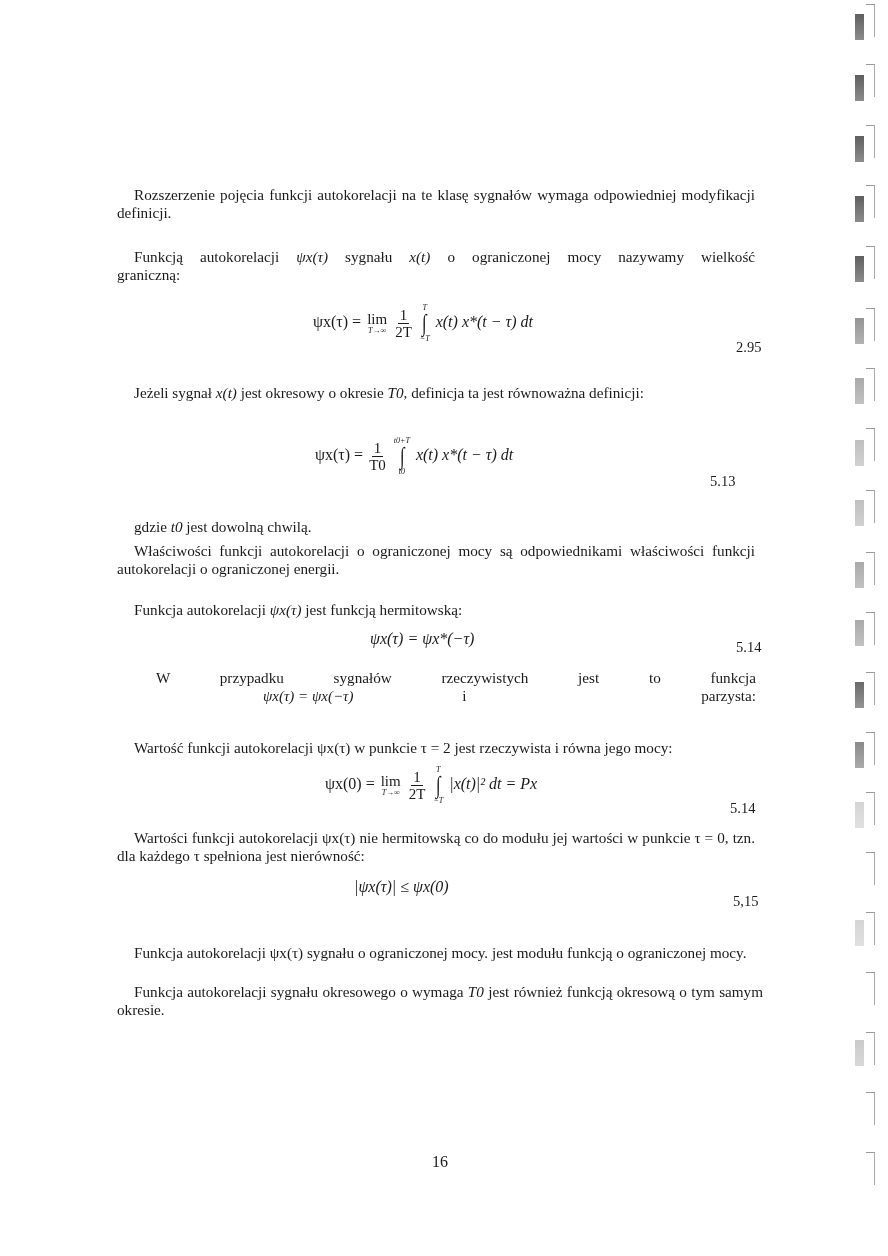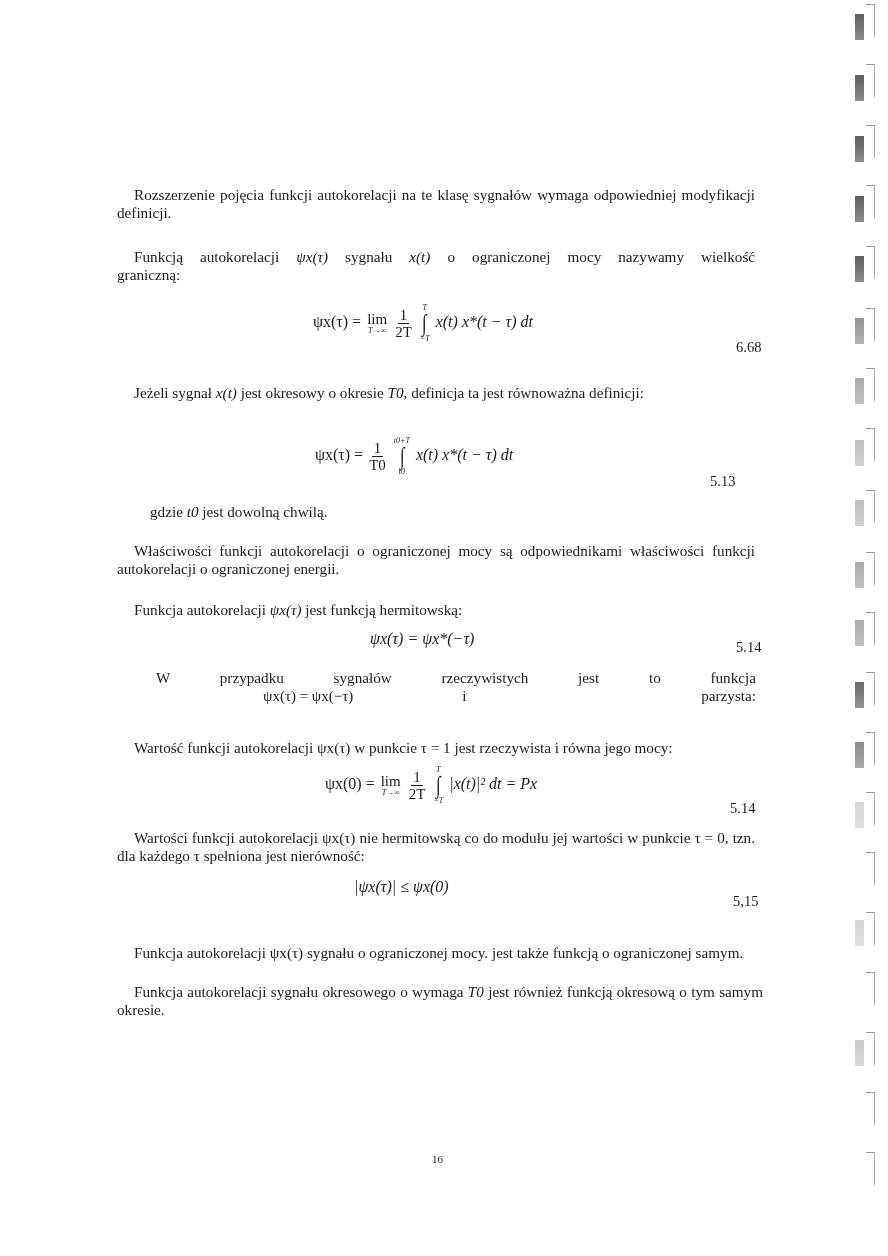--- a/index.html
+++ b/index.html
@@ -19,21 +19,21 @@
   .frac .d { line-height:16px; font-size:15px; }
   .lim { display:inline-flex; flex-direction:column; align-items:center; vertical-align:middle; margin:0 2px; }
   .lim .l { font-size:15px; line-height:15px; }
   .lim .u { font-size:8px; line-height:8px; font-style:italic; }
   .intg { display:inline-flex; flex-direction:column; align-items:center; vertical-align:middle; margin:0 2px; }
   .intg .top, .intg .bot { font-size:8px; font-style:italic; line-height:9px; }
   .intg .s { font-size:24px; line-height:22px; transform:scaleX(0.7); }
   .eqnum { font-size:14.5px; }
   .binder { position:absolute; width:9px; height:26px; background:linear-gradient(#2a2a2a,#666); opacity:0.75; }
   .binder-bracket { position:absolute; width:8px; height:32px; border-top:1px solid #999; border-right:1px solid #aaa; }
-  .pagenum { left:432px; top:1153px; font-size:11px; }
+  .pagenum { left:432px; top:1153px; font-size:16px; }
 </style>
 </head>
 <body>
 
 <div class="abs heading">
 </div>
 
 <div class="abs p just indent" style="left:117px; top:186px; width:638px;">Rozszerzenie pojęcia funkcji autokorelacji na te klasę sygnałów wymaga odpowiedniej modyfikacji definicji.</div>
 
 <div class="abs p just indent" style="left:117px; top:248px; width:638px; word-spacing:6px;">
@@ -54,58 +54,58 @@
       <span class="n">1</span>
       <span class="d">2T</span>
     </span>
   <span class="intg">
       <span class="top">T</span>
       <span class="s">∫</span>
       <span class="bot">−T</span>
     </span>
   <i>x(t) x*(t − τ) dt</i>
 </div>
-<div class="abs eqnum" style="left:736px; top:339px;">6.68</div>
+<div class="abs eqnum" style="left:736px; top:339px;">2.95</div>
 
 <div class="abs p" style="left:134px; top:384px;">
   <span>Jeżeli sygnał</span> <i>x(t)</i> <span>jest okresowy o okresie</span> <i>T0,</i> <span>definicja ta jest równoważna definicji:</span>
 </div>
 
 <div class="abs eq" style="left:315px; top:436px;">
   <span>ψx(τ) =</span>
   <span class="frac">
       <span class="n">1</span>
       <span class="d">T0</span>
     </span>
   <span class="intg">
       <span class="top">t0+T</span>
       <span class="s">∫</span>
       <span class="bot">t0</span>
     </span>
   <i>x(t) x*(t − τ) dt</i>
 </div>
 <div class="abs eqnum" style="left:710px; top:473px;">5.13</div>
 
-<div class="abs p" style="left:134px; top:503px;margin-left:16px;">
+<div class="abs p" style="left:134px; top:518px;">
   <span>gdzie</span> <i>t0</i> <span>jest dowolną chwilą.</span>
 </div>
 
 <div class="abs p just indent" style="left:117px; top:542px; width:638px;">Właściwości funkcji autokorelacji o ograniczonej mocy są odpowiednikami właściwości funkcji autokorelacji o ograniczonej energii.</div>
 
 <div class="abs p" style="left:134px; top:601px;">
   <span>Funkcja autokorelacji</span> <i>ψx(τ)</i> <span>jest funkcją hermitowską:</span>
 </div>
 <div class="abs eq" style="left:370px; top:630px; font-style:italic;">ψx(τ) = ψx*(−τ)</div>
 <div class="abs eqnum" style="left:736px; top:639px;">5.14</div>
 
 <div class="abs p" style="left:156px; top:669px; width:600px; text-align:justify; text-align-last:justify; word-spacing:34px;">W przypadku sygnałów rzeczywistych jest to funkcja rzeczywista i parzysta:</div>
-<div class="abs eq" style="left:263px; top:688px; font-size:15px;">ψx(τ) = ψx(−τ)</div>
+<div class="abs eq" style="left:263px; top:688px; font-style:italic; font-size:15px;">ψx(τ) = ψx(−τ)</div>
 <div class="abs" style="left:156px; top:688px; width:95px; height:20px; background:#fff;"></div>
 
-<div class="abs p" style="left:134px; top:739px;">Wartość funkcji autokorelacji ψx(τ) w punkcie τ = 1 jest rzeczywista i równa jego mocy:</div>
+<div class="abs p" style="left:134px; top:739px;">Wartość funkcji autokorelacji ψx(τ) w punkcie τ = 2 jest rzeczywista i równa jego mocy:</div>
 <div class="abs eq" style="left:325px; top:765px;">
   <span>ψx(0) =</span>
   <span class="lim">
       <span class="l">lim</span>
       <span class="u">T→∞</span>
     </span>
   <span class="frac">
       <span class="n">1</span>
       <span class="d">2T</span>
     </span>
@@ -115,21 +115,21 @@
       <span class="bot">−T</span>
     </span>
   <i>|x(t)|² dt = Px</i>
 </div>
 <div class="abs eqnum" style="left:730px; top:800px;">5.14</div>
 
 <div class="abs p just indent" style="left:117px; top:829px; width:638px;">Wartości funkcji autokorelacji ψx(τ) nie hermitowską co do modułu jej wartości w punkcie τ = 0, tzn. dla każdego τ spełniona jest nierówność:</div>
 <div class="abs eq" style="left:354px; top:878px; font-style:italic;">|ψx(τ)| ≤ ψx(0)</div>
 <div class="abs eqnum" style="left:733px; top:893px;">5,15</div>
 
-<div class="abs p just indent" style="left:117px; top:944px; width:646px;">Funkcja autokorelacji ψx(τ) sygnału o ograniczonej mocy. jest także funkcją o ograniczonej samym.</div>
+<div class="abs p just indent" style="left:117px; top:944px; width:646px;">Funkcja autokorelacji ψx(τ) sygnału o ograniczonej mocy. jest modułu funkcją o ograniczonej mocy.</div>
 
 <div class="abs p just indent" style="left:117px; top:983px; width:646px;">
   <span>Funkcja autokorelacji sygnału okresowego o wymaga</span> <i>T0</i> <span>jest również funkcją okresową o tym samym okresie.</span>
 </div>
 
 <div class="abs pagenum">16</div>
 
 <div>
   <div class="binder" style="left:855px; top:14px;"></div>
     <div class="binder-bracket" style="left:866px; top:4px;"></div>

